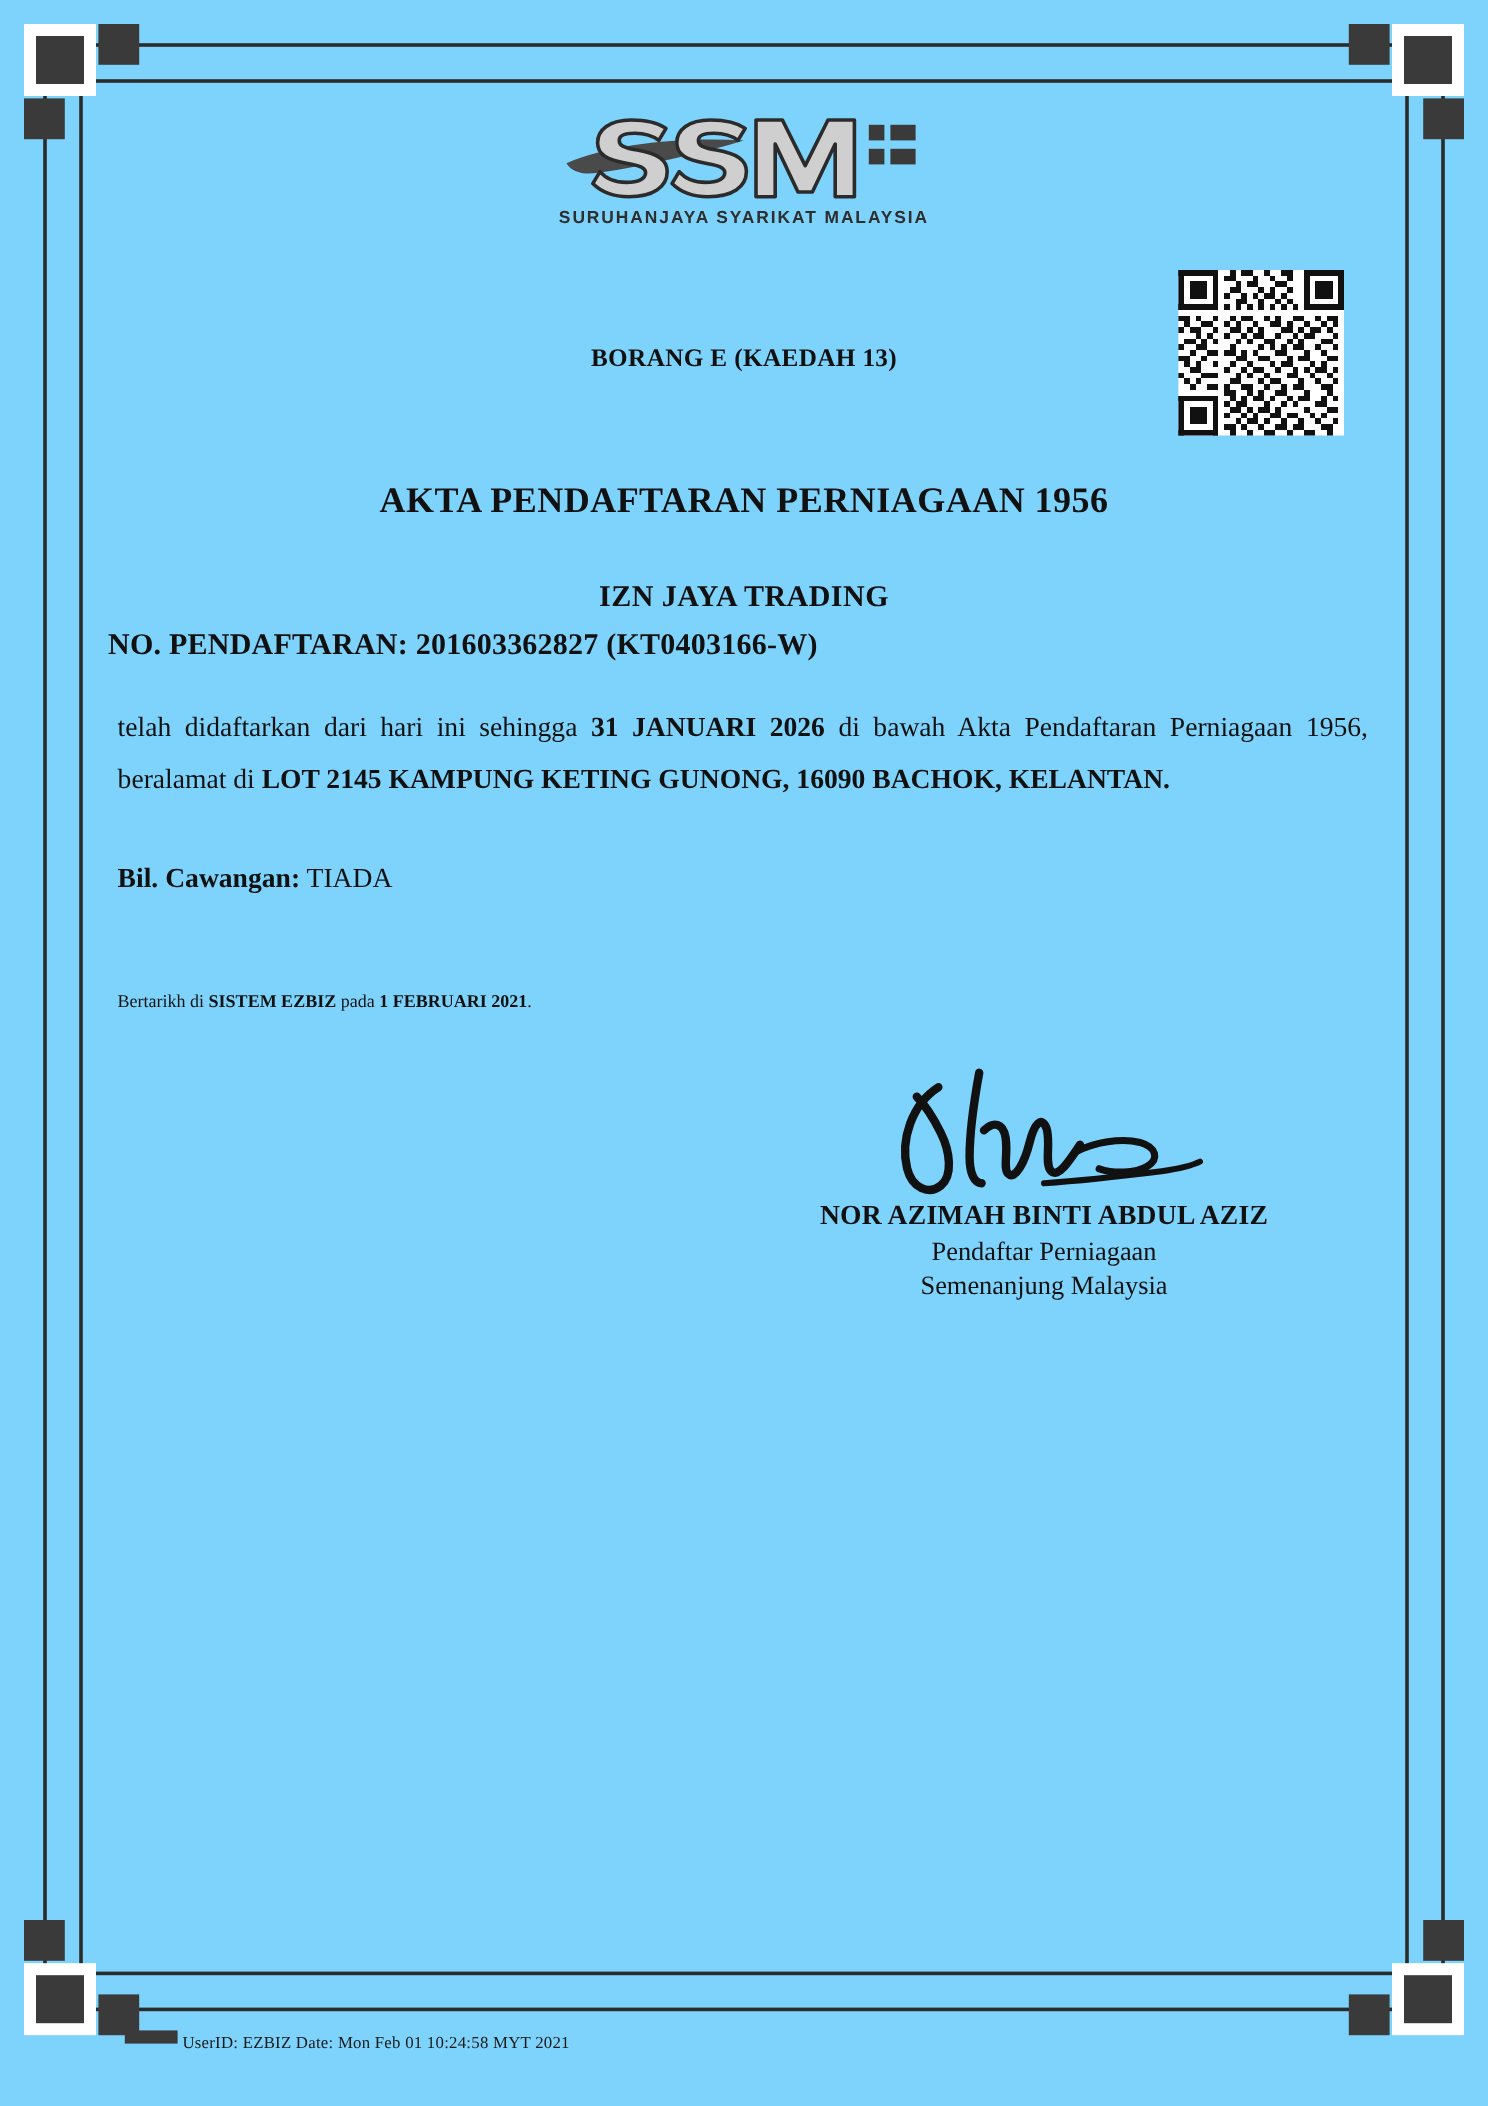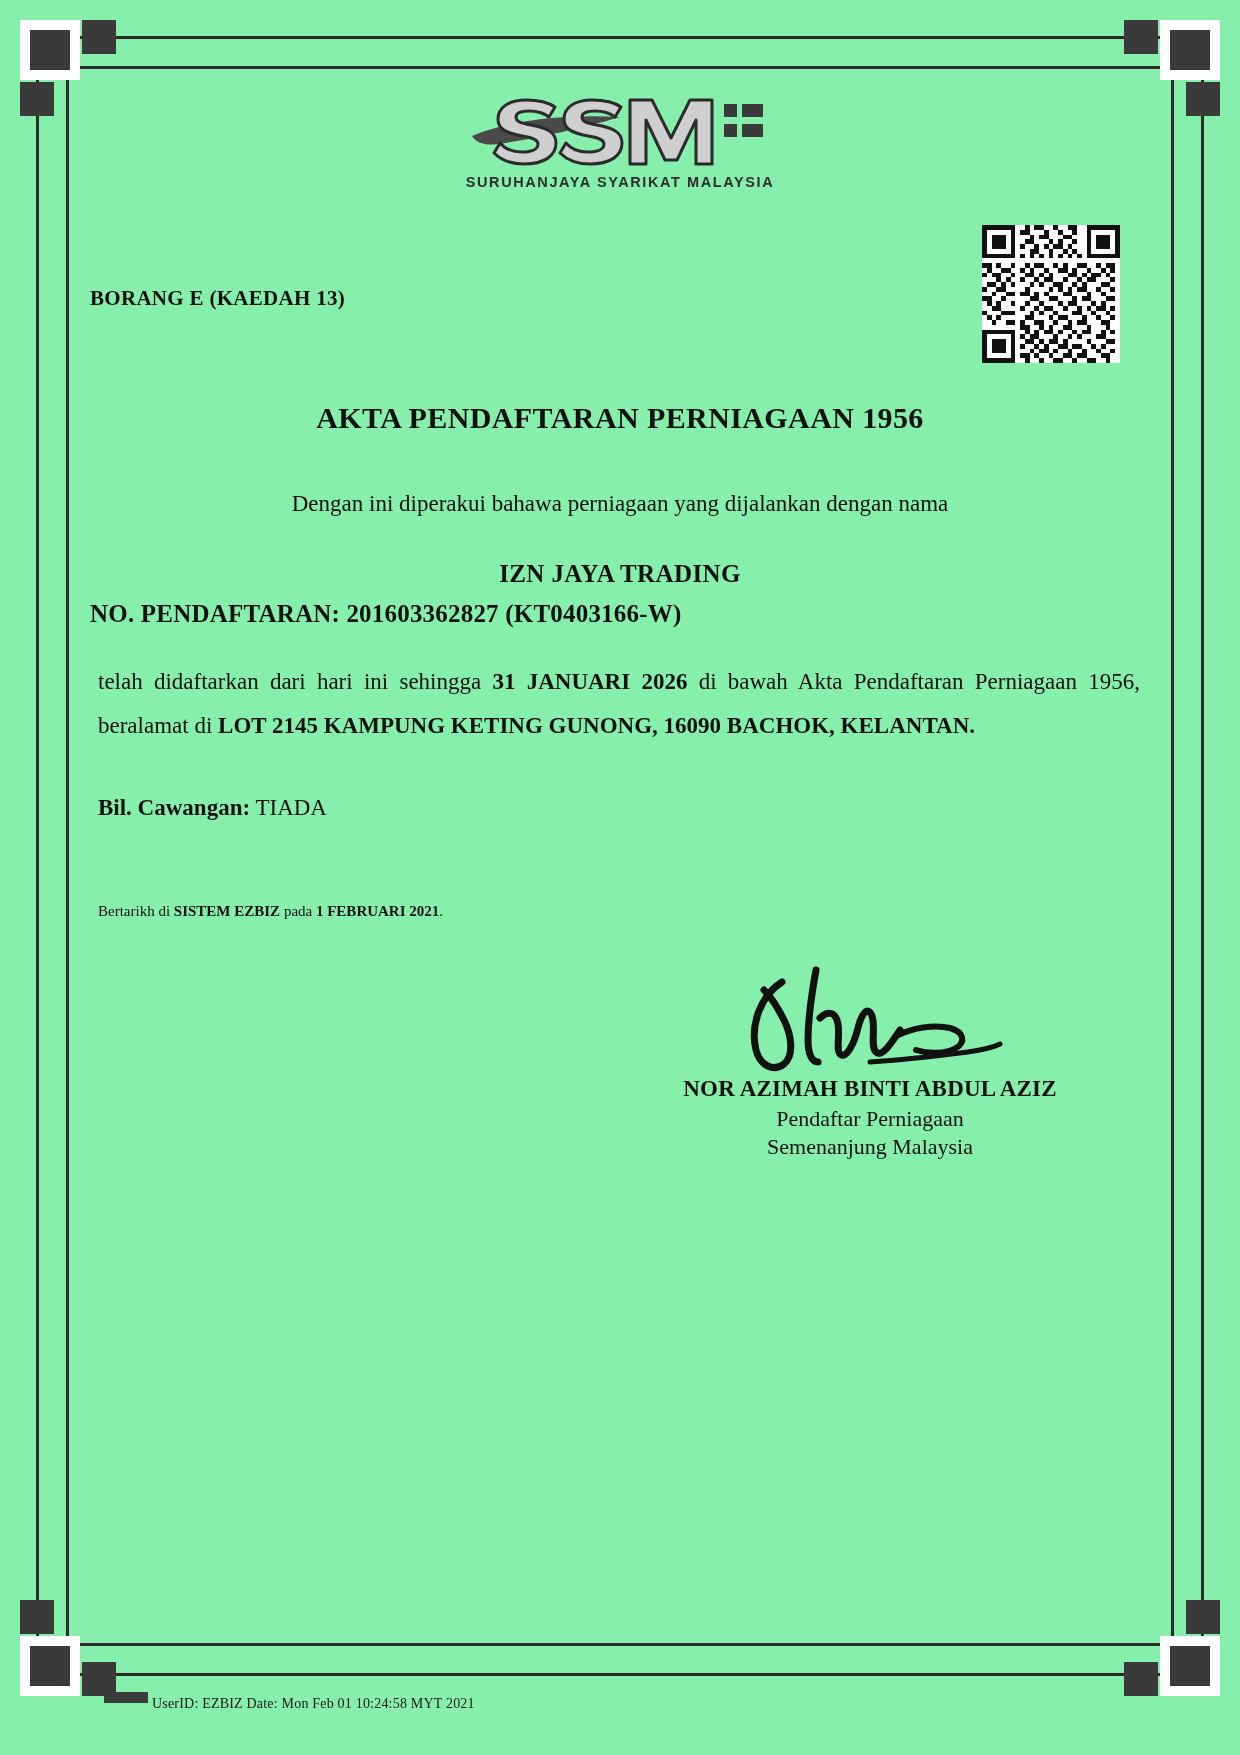--- a/index.html
+++ b/index.html
@@ -8,21 +8,21 @@
     background: #ffffff;
   }
   body {
     font-family: "Liberation Serif", "DejaVu Serif", serif;
     color: #111111;
   }
   .page {
     position: relative;
     width: 1240px;
     height: 1755px;
-    background: #86efac;
+    background: #7dd3fc;
     overflow: hidden;
   }
 
   
   .frame-outer {
     position: absolute;
     left: 36px; top: 36px;
     width: 1168px; height: 1640px;
     border: 3px solid #2b2b2b;
     box-sizing: border-box;
@@ -102,20 +102,21 @@
 
   .qr {
     position: absolute;
     right: 30px;
     top: 155px;
     width: 138px;
     height: 138px;
   }
 
   .form-code {
+    text-align: center;
     font-weight: bold;
     font-size: 21px;
     letter-spacing: 0.3px;
     margin-top: 96px;
   }
 
   .title {
     text-align: center;
     font-weight: bold;
     font-size: 30px;
@@ -499,21 +500,20 @@
           <rect x="26" y="28" width="1" height="1"></rect>
       </g>
     </svg>
 
     <div class="form-code">BORANG E (KAEDAH 13)</div>
 
     <div class="title">
       <div>AKTA PENDAFTARAN PERNIAGAAN 1956</div>
     </div>
 
-    <div class="lead">Dengan ini diperakui bahawa perniagaan yang dijalankan dengan nama</div>
 
     <div class="biz-name">IZN JAYA TRADING</div>
     <div class="biz-reg">
       <span>NO. PENDAFTARAN:</span>
       <span>201603362827 (KT0403166-W)</span>
     </div>
 
     <div class="para">
       <span>telah didaftarkan dari hari ini sehingga </span><b>31 JANUARI 2026</b><span> di bawah Akta Pendaftaran Perniagaan 1956, beralamat di </span><b>LOT 2145 KAMPUNG KETING GUNONG, 16090 BACHOK, KELANTAN.</b>
     </div>

